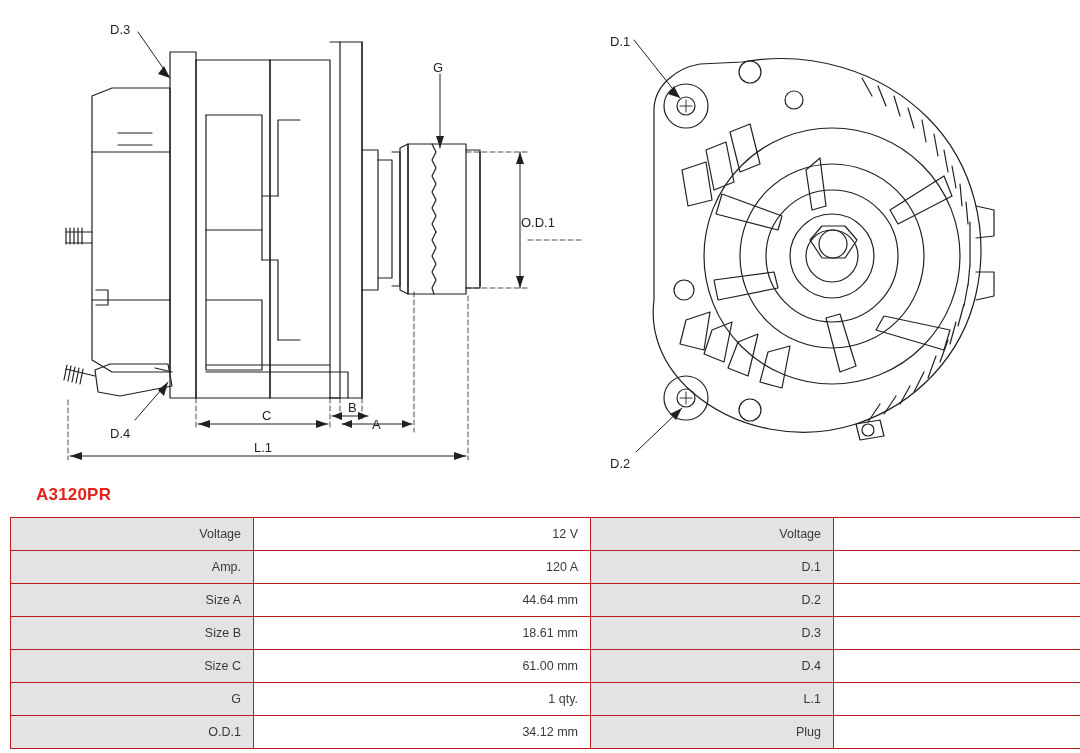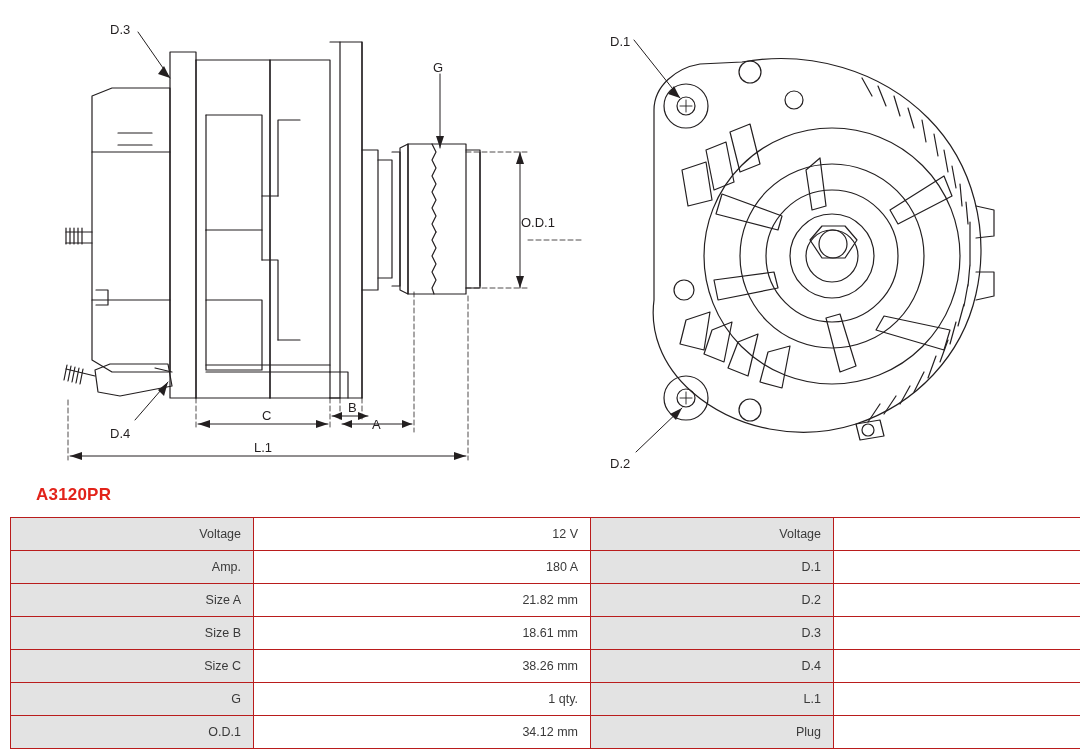--- a/index.html
+++ b/index.html
@@ -252,39 +252,39 @@
   <table class="spec-table">
     <tbody>
       <tr>
         <td class="label">Voltage</td>
         <td class="value">12 V</td>
         <td class="label">Voltage</td>
         <td class="value">AFP</td>
       </tr>
       <tr>
         <td class="label">Amp.</td>
-        <td class="value">180 A</td>
+        <td class="value">120 A</td>
         <td class="label">D.1</td>
         <td class="value">8.50 mm</td>
       </tr>
       <tr>
         <td class="label">Size A</td>
-        <td class="value">21.82 mm</td>
+        <td class="value">44.64 mm</td>
         <td class="label">D.2</td>
         <td class="value">8.50 mm</td>
       </tr>
       <tr>
         <td class="label">Size B</td>
         <td class="value">18.61 mm</td>
         <td class="label">D.3</td>
         <td class="value">M8x1.25 mm</td>
       </tr>
       <tr>
         <td class="label">Size C</td>
-        <td class="value">38.26 mm</td>
+        <td class="value">61.00 mm</td>
         <td class="label">D.4</td>
         <td class="value">M8x1.25 mm</td>
       </tr>
       <tr>
         <td class="label">G</td>
         <td class="value">1 qty.</td>
         <td class="label">L.1</td>
         <td class="value">188.00 mm</td>
       </tr>
       <tr>

